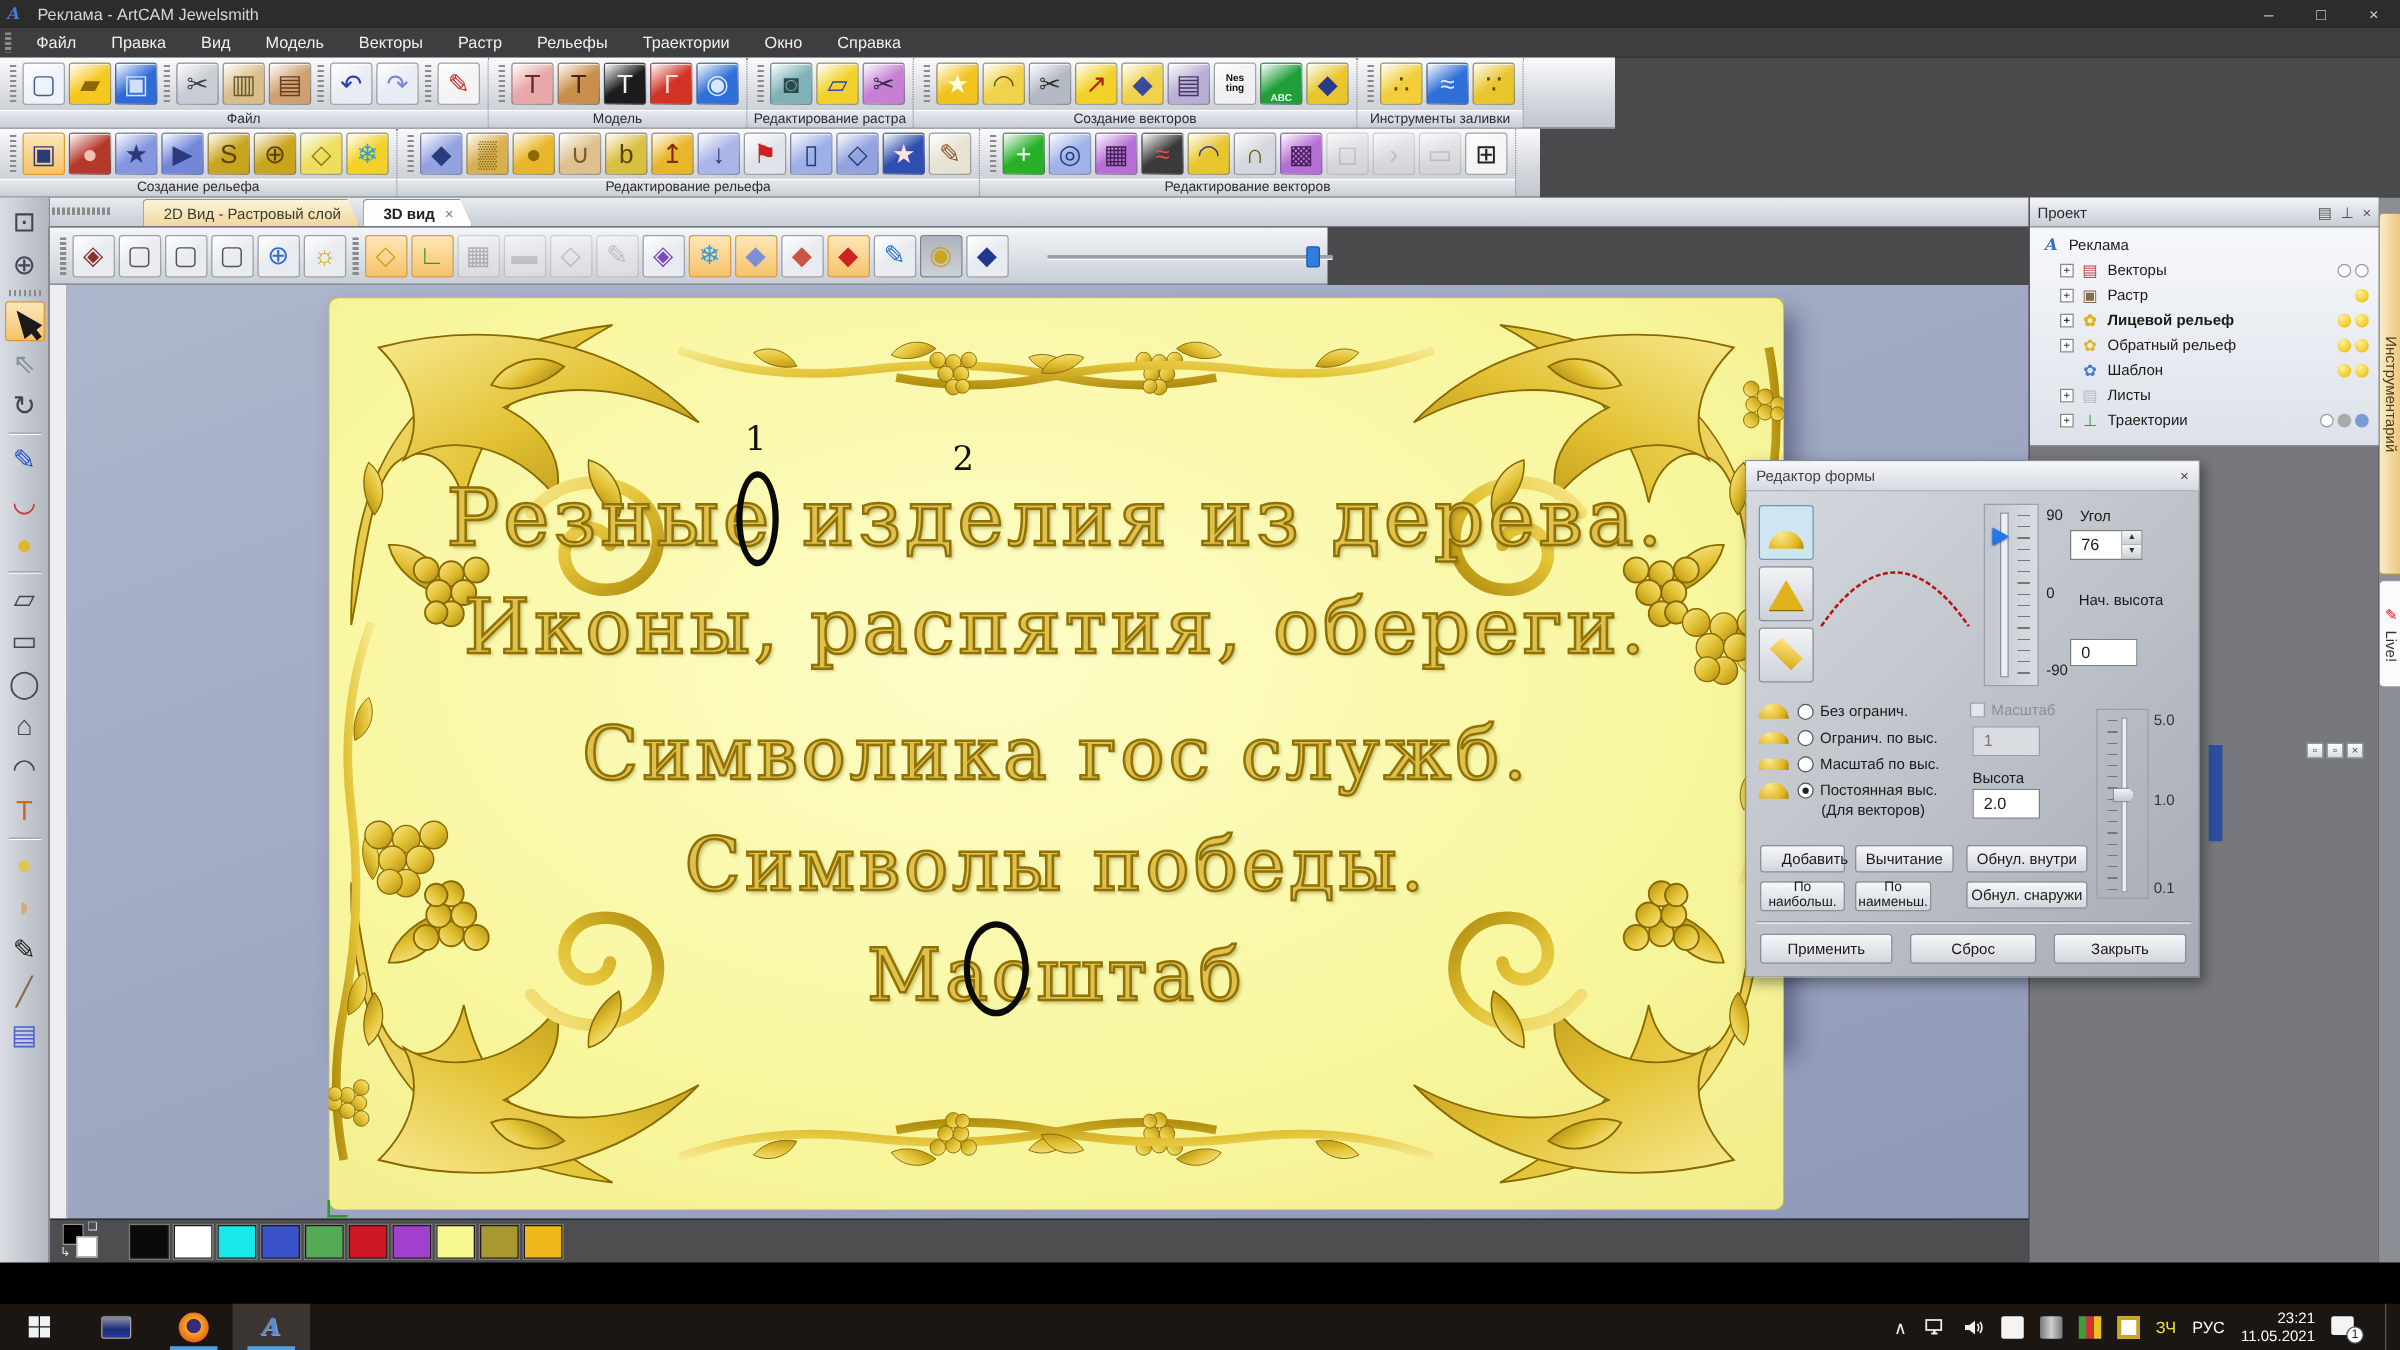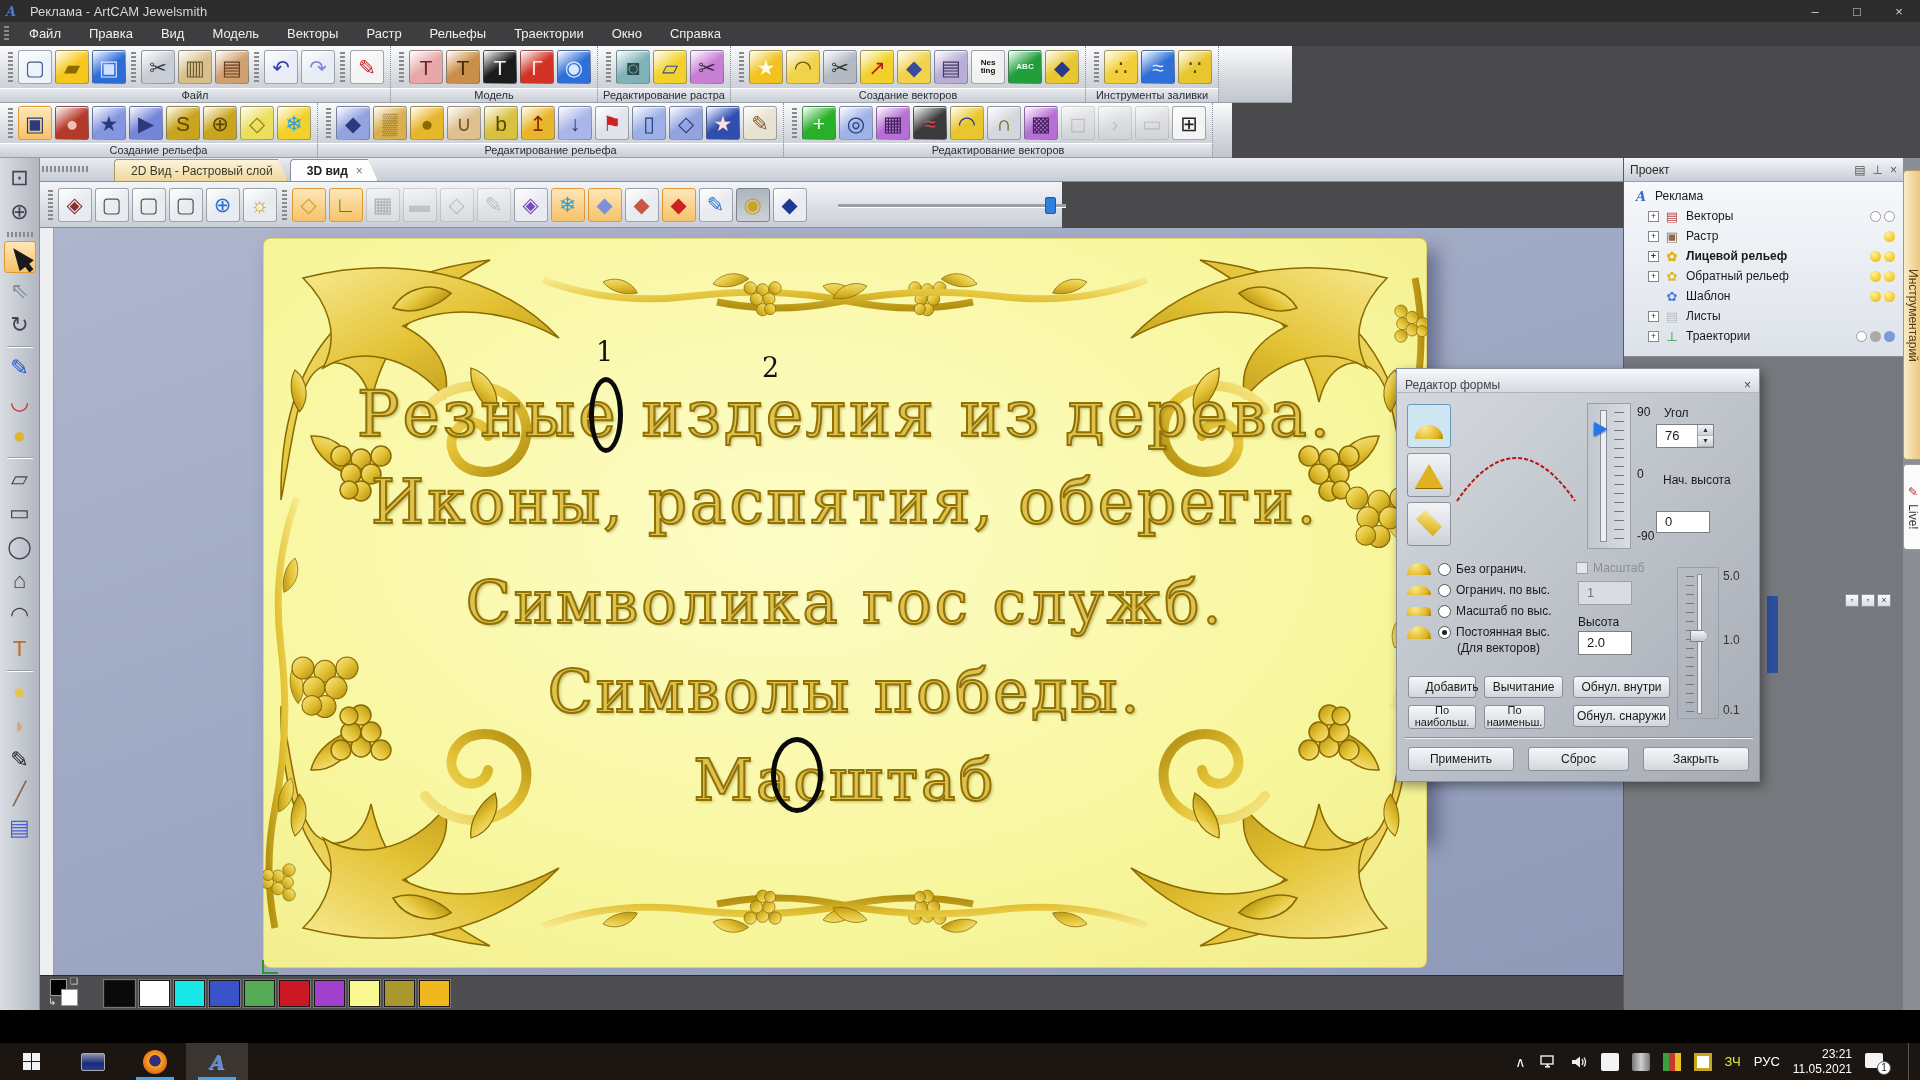--- a/index.html
+++ b/index.html
@@ -190,21 +190,21 @@
   #blue-strip { position:absolute; left:1767px; top:596px; width:11px; height:77px; background:#2d4f9e; }
   #mini-controls { position:absolute; left:1845px; top:594px; display:flex; gap:2px; }
   #mini-controls div { width:14px; height:13px; background:linear-gradient(#fbfcfe,#d8dce2); border:1px solid #8a9099;
                        font-size:9px; line-height:11px; text-align:center; color:#444; }
 
   
   #dialog { position:absolute; left:1396px; top:368px; width:364px; height:414px;
             background:linear-gradient(135deg,#d6dae0,#a6abb4); border:1px solid #8a9099;
             box-shadow:3px 4px 10px rgba(0,0,0,.4); font-size:12px; color:#1a1a1a; }
   #dlg-title { height:24px; background:linear-gradient(#f6f8fb,#d6dae0); border-bottom:1px solid #b0b5bd;
-               display:flex; align-items:flex-end; padding:0 8px; color:#444; }
+               display:flex; align-items:center; padding:0 8px; color:#444; }
   #dlg-title .sp { flex:1; }
   .shape-btn { position:absolute; left:10px; width:44px; height:44px; border:1px solid #8a9099; border-radius:3px;
                background:linear-gradient(#f2f4f7,#cdd2d9); display:flex; align-items:flex-end; justify-content:center;
                padding-bottom:8px; }
   .shape-btn.sel { background:#cfe6f2; border-color:#6a9ab8; }
   .sh-dome { width:28px; height:14px; border-radius:14px 14px 0 0;
              background:radial-gradient(circle at 35% 20%, #fce98a, #e0b31e 70%, #a8820a); }
   .sh-pyramid { width:0; height:0; border-left:14px solid transparent; border-right:14px solid transparent;
                 border-bottom:24px solid #e0b31e; filter:drop-shadow(0 1px 0 #8a6a00); }
   .sh-flat { width:24px; height:24px; background:linear-gradient(135deg,#fce98a,#d8ab14);
@@ -393,21 +393,21 @@
           <div class="tbi tile" style="background: linear-gradient(145deg, rgb(255, 255, 255) 0%, rgb(240, 211, 74) 50%, rgb(240, 211, 74) 100%);">
             <span class="gl" style="color: rgb(58, 74, 154);">◆</span>
           </div>
           <div class="tbi tile" style="background: linear-gradient(145deg, rgb(255, 255, 255) 0%, rgb(185, 174, 214) 50%, rgb(185, 174, 214) 100%);">
             <span class="gl" style="color: rgb(68, 58, 102);">▤</span>
           </div>
           <div class="tbi tile small-txt" style="background: linear-gradient(145deg, rgb(255, 255, 255) 0%, rgb(240, 240, 240) 50%, rgb(240, 240, 240) 100%);">
             <span class="gl" style="color: rgb(17, 17, 17);">Nes
 ting</span>
           </div>
-          <div class="tbi tile small-txt" style="background: linear-gradient(145deg, rgb(255, 255, 255) 0%, rgb(31, 158, 58) 50%, rgb(31, 158, 58) 100%);">
+          <div class="tbi tile small-txt" style="background: linear-gradient(145deg, rgb(255, 255, 255) 0%, rgb(31, 158, 58) 50%, rgb(31, 158, 58) 100%); align-items: flex-end;">
             <span class="gl" style="color: rgb(234, 255, 234);">ABC</span>
           </div>
           <div class="tbi tile" style="background: linear-gradient(145deg, rgb(255, 255, 255) 0%, rgb(232, 198, 46) 50%, rgb(232, 198, 46) 100%);">
             <span class="gl" style="color: rgb(42, 58, 138);">◆</span>
           </div>
         </div>
         <div class="tb-label">Создание векторов</div>
       </div>
       <div class="tb-group">
         <div class="tb-icons">

